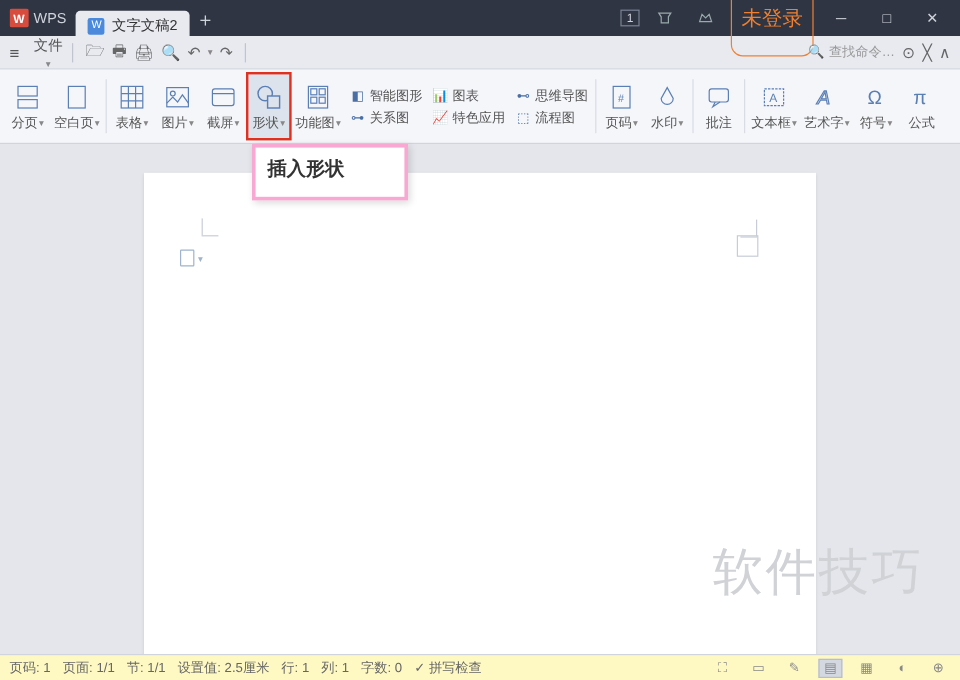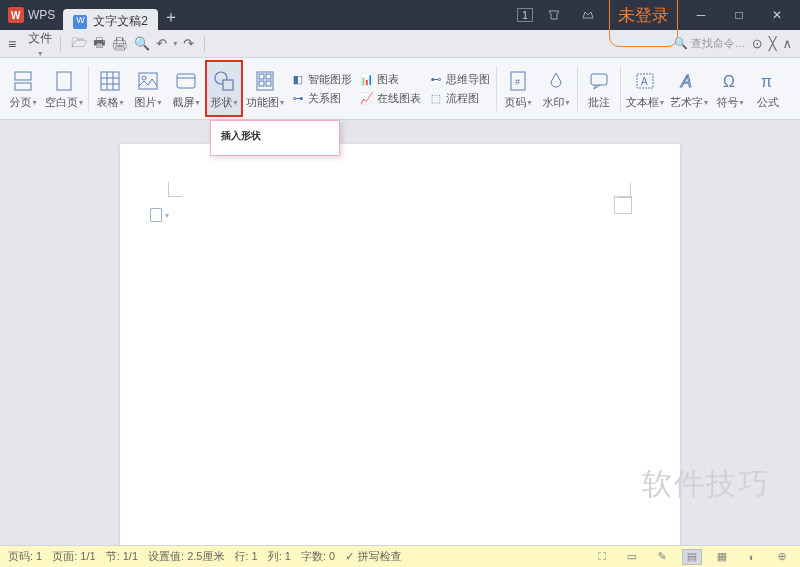--- a/index.html
+++ b/index.html
@@ -54,26 +54,26 @@
 .page .corner.tl { top:52px; left:48px; border-right:none; border-bottom:none; border-top:none; border-left:none; }
 .page .corner.tl::before { content:""; position:absolute; left:0; top:0; width:14px; height:1px; background:#c7ccd6; }
 .page .corner.tl::after { content:""; position:absolute; left:0; top:-14px; width:1px; height:14px; background:#c7ccd6; }
 .page .corner.tr { top:52px; right:48px; }
 .page .corner.tr::before { content:""; position:absolute; right:0; top:0; width:14px; height:1px; background:#c7ccd6; }
 .page .corner.tr::after { content:""; position:absolute; right:0; top:-14px; width:1px; height:14px; background:#c7ccd6; }
 .page .marker { position:absolute; left:30px; top:64px; font-size:11px; color:#9fb4cc; display:flex; align-items:center; gap:3px; }
 .page .marker .pg { width:12px; height:14px; border:1px solid #9fb4cc; border-radius:1px; }
 
 
-.tooltip { position:absolute; left:210px; top:120px; width:130px; background:#fff; border:1px solid #f9a8d4; box-shadow:2px 2px 6px rgba(0,0,0,.15); padding:8px 10px; font-size:10px; color:#555; z-index:10; }
+.tooltip { position:absolute; left:210px; top:120px; width:130px; background:#fff; border:3px solid #f9a8d4; box-shadow:2px 2px 6px rgba(0,0,0,.15); padding:8px 10px; font-size:16px; color:#555; z-index:10; }
 .tooltip .tt-title { font-weight:bold; margin-bottom:4px; color:#333; }
 .tooltip .tt-body { line-height:1.5; }
 
 
-.watermark { position:absolute; right:30px; bottom:40px; font-size:30px; color:#d0d2d6; letter-spacing:2px; font-weight:300; }
+.watermark { position:absolute; right:30px; bottom:40px; font-size:42px; color:#d0d2d6; letter-spacing:2px; font-weight:300; }
 
 
 .statusbar { position:absolute; bottom:0; left:0; right:0; height:22px; background:#fef9c3; border-top:1px solid #d0d4dc; display:flex; align-items:center; font-size:11px; color:#666; padding:5px 8px; gap:10px; }
 .statusbar .spacer { flex:1; }
 .statusbar .vbtn { width:20px; height:16px; display:flex; align-items:center; justify-content:center; border:1px solid transparent; color:#888; font-size:11px; }
 .statusbar .vbtn.active { background:#d4d8e0; border-color:#b8bdc8; }
 
 svg { display:block; }
 </style>
 </head>
@@ -241,21 +241,21 @@
         <span>关系图</span>
       </div>
   </div>
   <div class="rcol">
     <div class="ritem">
         <span class="ii">📊</span>
         <span>图表</span>
       </div>
     <div class="ritem">
         <span class="ii">📈</span>
-        <span>在线图表</span>
+        <span>特色应用</span>
       </div>
   </div>
   <div class="rcol">
     <div class="ritem">
         <span class="ii">⊷</span>
         <span>思维导图</span>
       </div>
     <div class="ritem">
         <span class="ii">⬚</span>
         <span>流程图</span>

